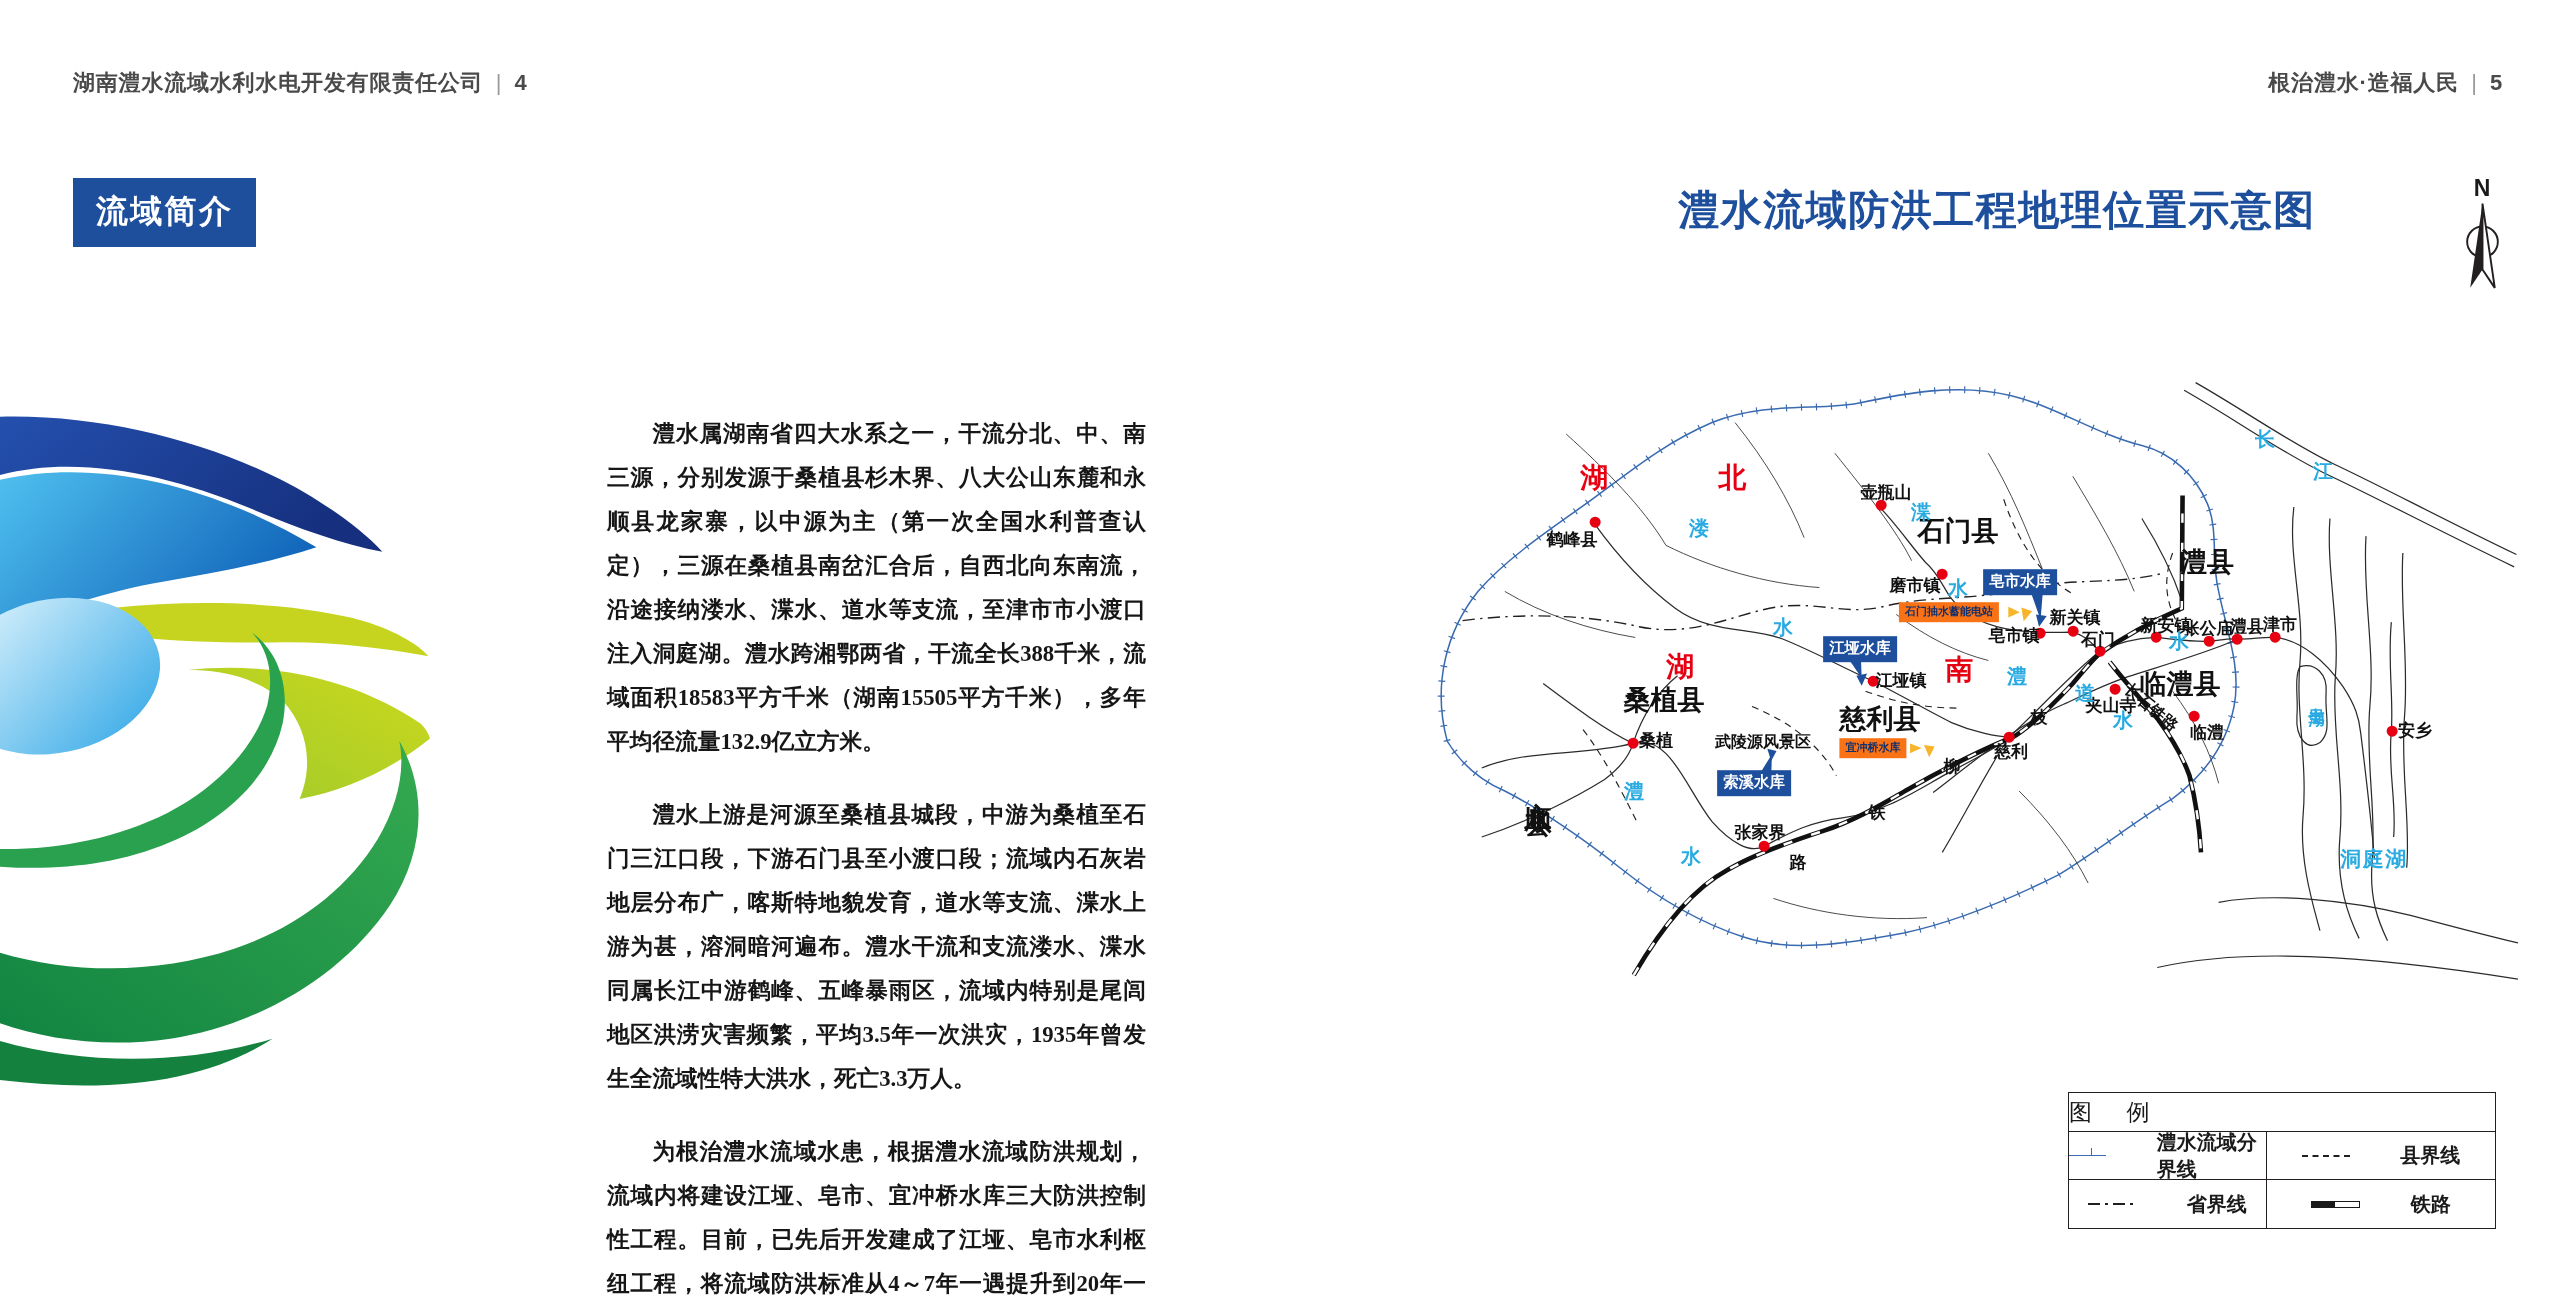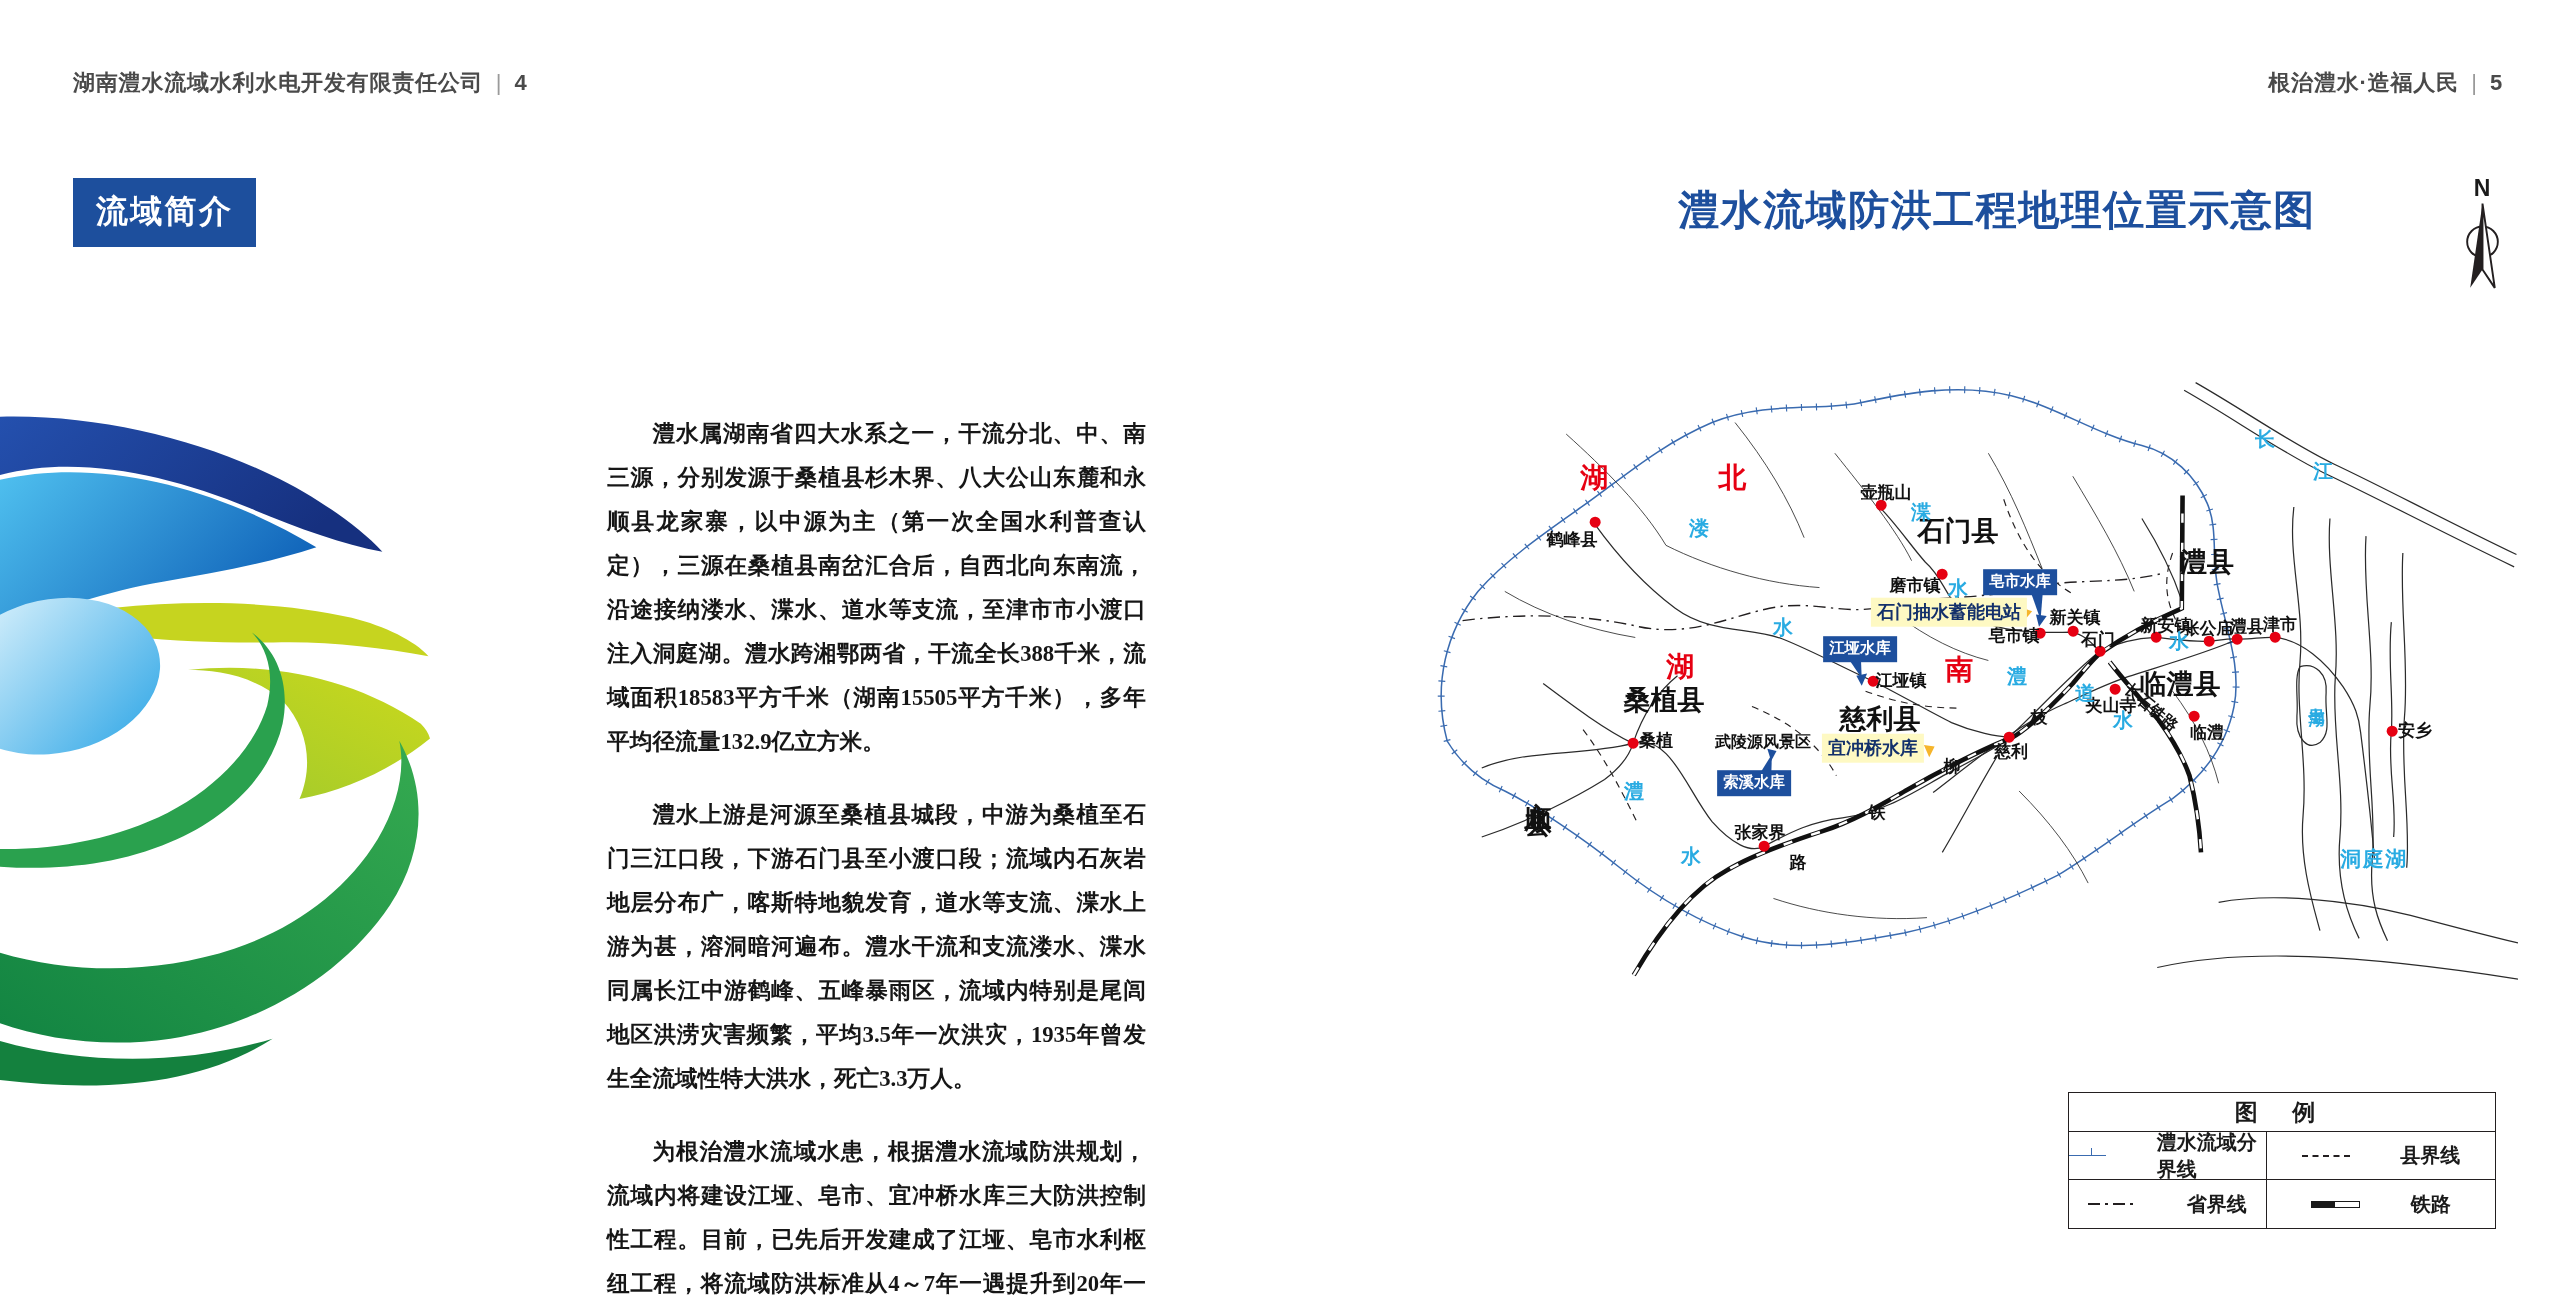--- a/index.html
+++ b/index.html
@@ -26,26 +26,26 @@
   .prov{font-size:28px;color:#e60012;letter-spacing:1.5px;}
   .cnty{font-size:27px;color:#111;}
   .cnty-v{writing-mode:vertical-rl;text-orientation:upright;letter-spacing:4.6px;}
   .town{font-size:17px;color:#111;}
   .riv{font-size:20px;color:#29abe2;}
   .riv-v{writing-mode:vertical-rl;text-orientation:upright;letter-spacing:1.5px;}
   .lake{font-size:21px;color:#29abe2;letter-spacing:1.5px;}
   .dot{position:absolute;width:10.7px;height:10.7px;border-radius:50%;background:#e60012;transform:translate(-50%,-50%);}
   .badge{position:absolute;transform:translate(-50%,-50%);white-space:nowrap;font-weight:bold;padding:2.3px 6.1px;}
   .badge-blue{background:#1d4f9d;color:#fff;font-size:15.4px;}
-  .badge-yellow{background:#fef9c3;color:#13306b;font-size:18px;}
+  .badge-yellow{background:#f97316;color:#13306b;font-size:11px;}
   .poi{font-size:16px;color:#111;}
   .rail-ch{font-size:17px;color:#111;}
   .rail-branch{font-size:16px;color:#111;transform:translate(-50%,-50%) rotate(40deg);}
   .legend{position:absolute;left:2068px;top:1092px;width:428px;height:137px;border:1.5px solid #231f20;box-sizing:border-box;background:#fff;}
-  .legend .ttl{height:38px;line-height:38px;text-align:center;font-size:23px;font-weight:bold;border-bottom:1.5px solid #231f20;letter-spacing:14px;}
+  .legend .ttl{height:38px;line-height:38px;font-size:23px;font-weight:normal;border-bottom:1.5px solid #231f20;letter-spacing:14px;}
   .legend .grid{display:grid;grid-template-columns:198px 1fr;grid-template-rows:48px 48px;}
   .legend .cell{display:flex;align-items:center;justify-content:center;gap:12.3px;box-sizing:border-box;}
   .legend .c1{border-right:1.5px solid #231f20;}
   .legend .r1{border-bottom:1.5px solid #231f20;}
   .legend .cell .name{font-size:20px;font-weight:bold;margin-left:38px;}
   .sym{display:inline-block;}
   .sym-basin{width:48px;height:1.5px;background:#3a6bb0;position:relative;}
   .sym-basin:after{content:"";position:absolute;left:21.5px;top:-7px;width:1.5px;height:7px;background:#3a6bb0;}
   .sym-county{width:48px;height:0;border-top:2.3px dashed #231f20;}
   .sym-prov{width:48px;height:2.3px;

